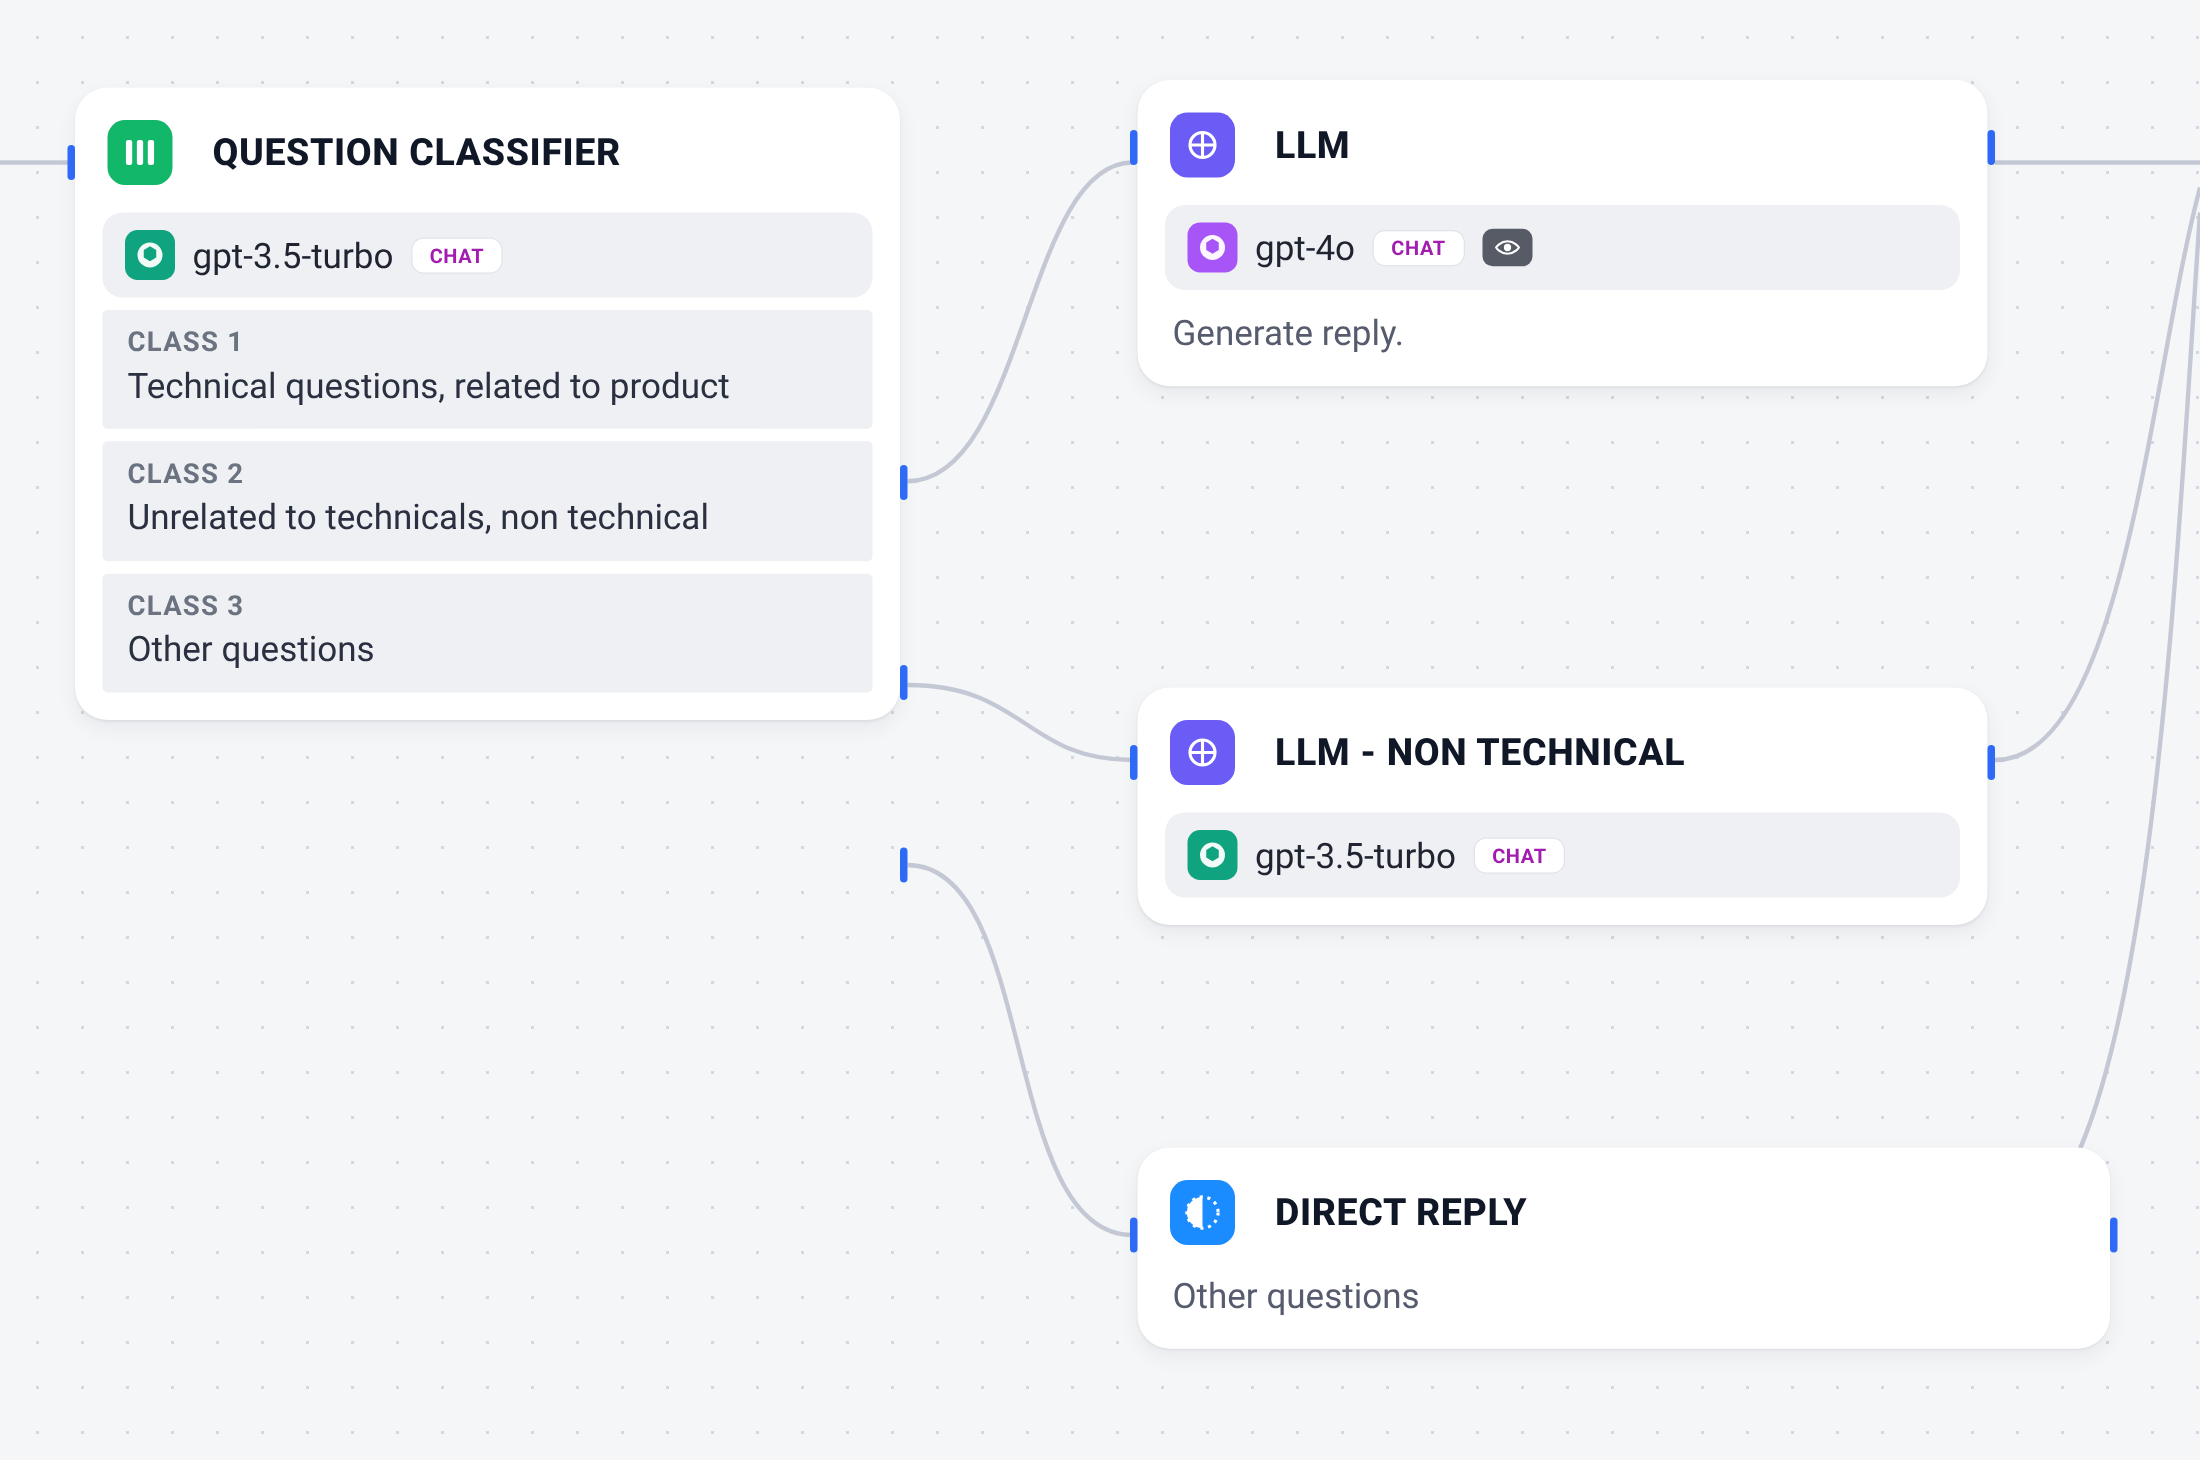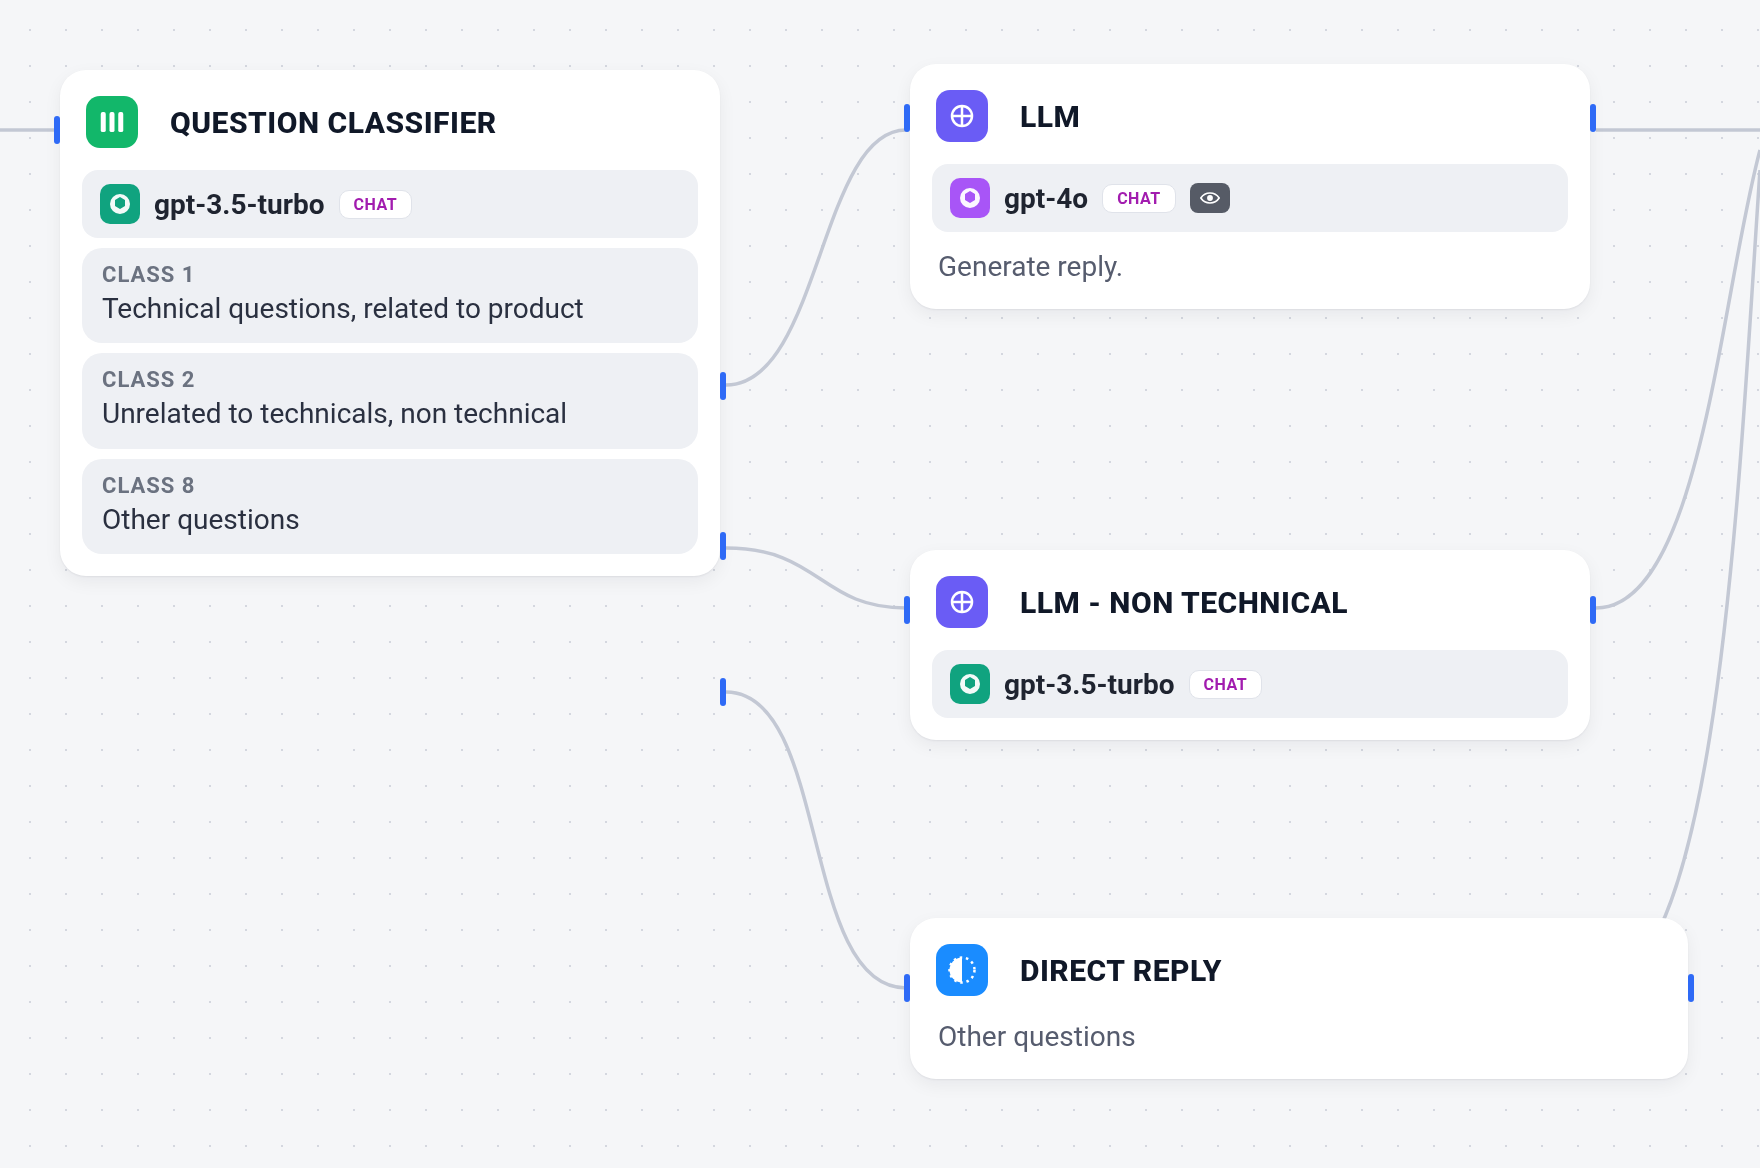--- a/index.html
+++ b/index.html
@@ -60,21 +60,21 @@
     padding: 14px 18px;
   }
   .model-icon {
     width: 40px; height: 40px;
     border-radius: 10px;
     display: flex; align-items:center; justify-content:center;
     flex-shrink:0;
   }
   .model-icon.green { background:#10a37f; }
   .model-icon.purple { background:#a855f7; }
-  .model-name { font-size: 28px; font-weight: 700; color:#1f2430; }
+  .model-name { font-size: 28px; font-weight: 400; color:#1f2430; }
   .chip {
     font-size: 16px;
     font-weight: 700;
     letter-spacing: 0.5px;
     color: #a21caf;
     background: #fff;
     border: 1.5px solid #e0e3ea;
     border-radius: 10px;
     padding: 4px 14px;
   }
@@ -88,21 +88,21 @@
   .desc {
     margin-top: 18px;
     font-size: 28px;
     color: #565c6e;
     padding: 0 6px 4px 6px;
   }
 
   .class-row {
     margin-top: 10px;
     background: #eef0f4;
-    border-radius: 20px;
+    border-radius: 4px;
     padding: 14px 36px 16px 20px;
   }
   .class-label {
     font-size: 22px;
     font-weight: 700;
     letter-spacing: 1px;
     color: #6b7280;
     margin-bottom: 4px;
   }
   .class-text {
@@ -184,21 +184,21 @@
     </div>
     <div class="port" style="right:-6px; top:302px;"></div>
 
     <div class="class-row">
       <div class="class-label">CLASS 2</div>
       <div class="class-text">Unrelated to technicals, non technical</div>
     </div>
     <div class="port" style="right:-6px; top:462px;"></div>
 
     <div class="class-row">
-      <div class="class-label">CLASS 8</div>
+      <div class="class-label">CLASS 3</div>
       <div class="class-text">Other questions</div>
     </div>
     <div class="port" style="right:-6px; top:608px;"></div>
   </div>
 
   <div id="node-llm1" class="node">
     <div class="port" style="left:-6px; top:40px;"></div>
     <div class="port" style="right:-6px; top:40px;"></div>
 
     <div class="node-header">

